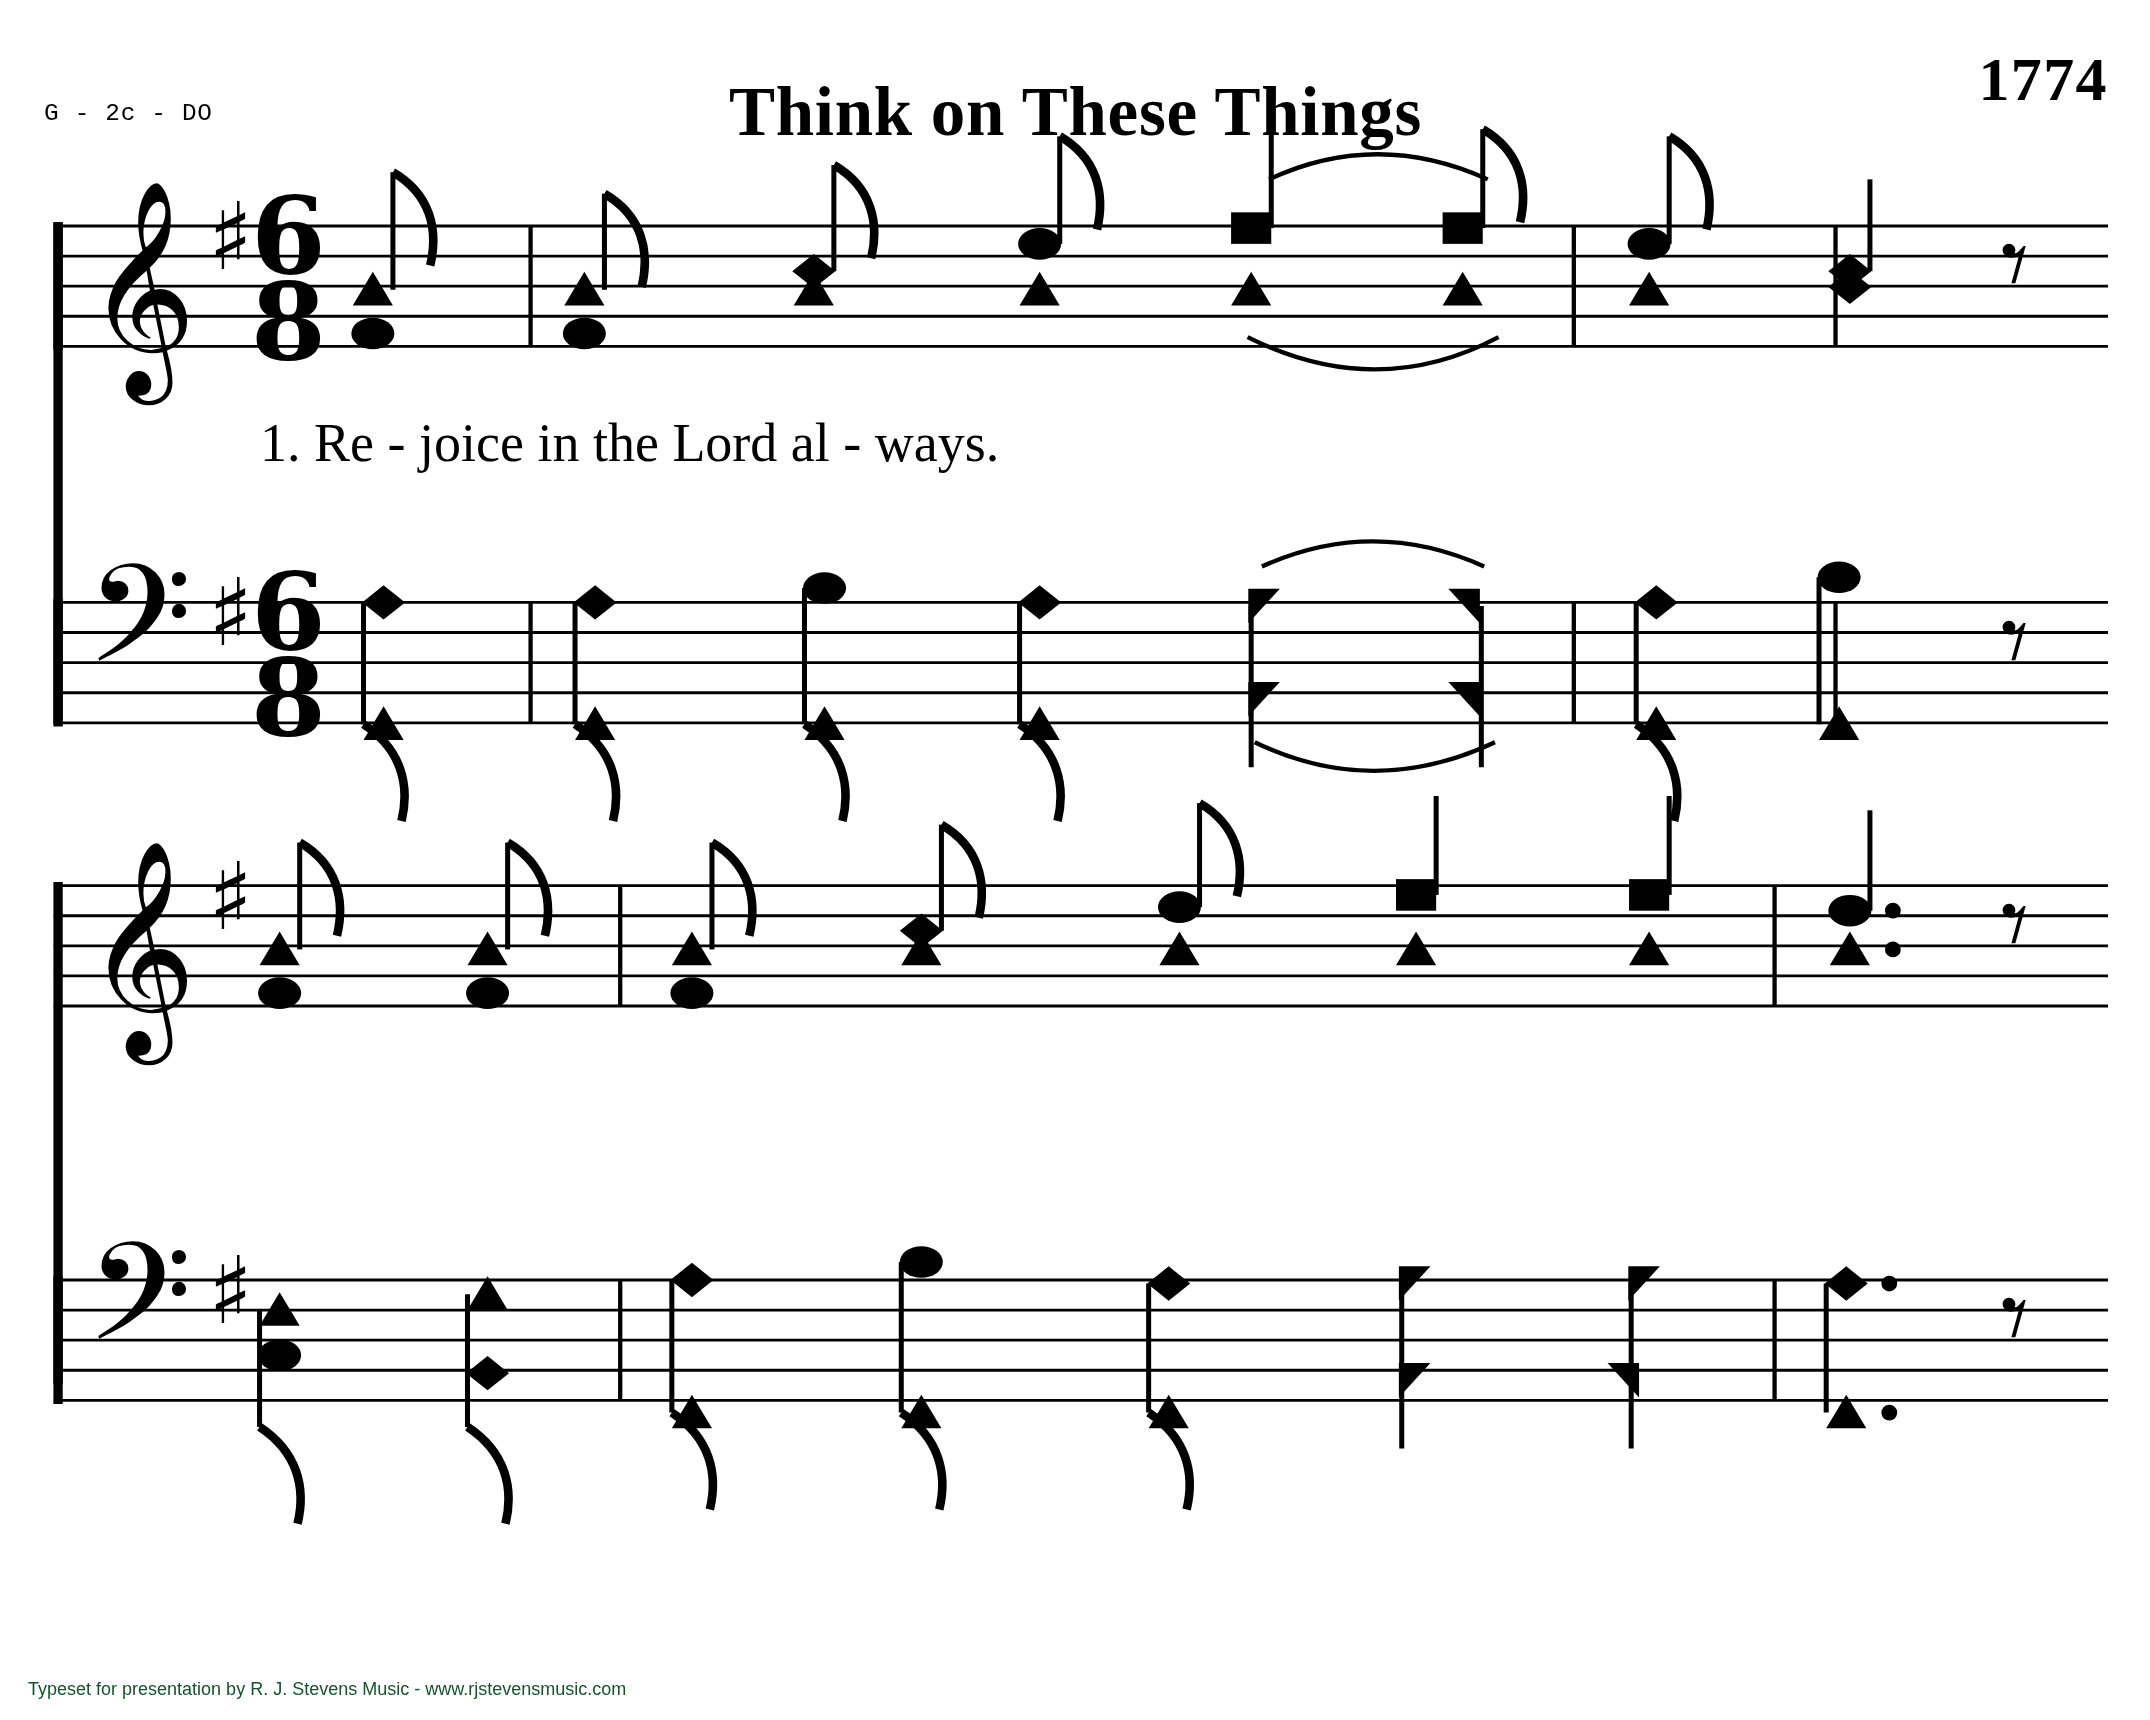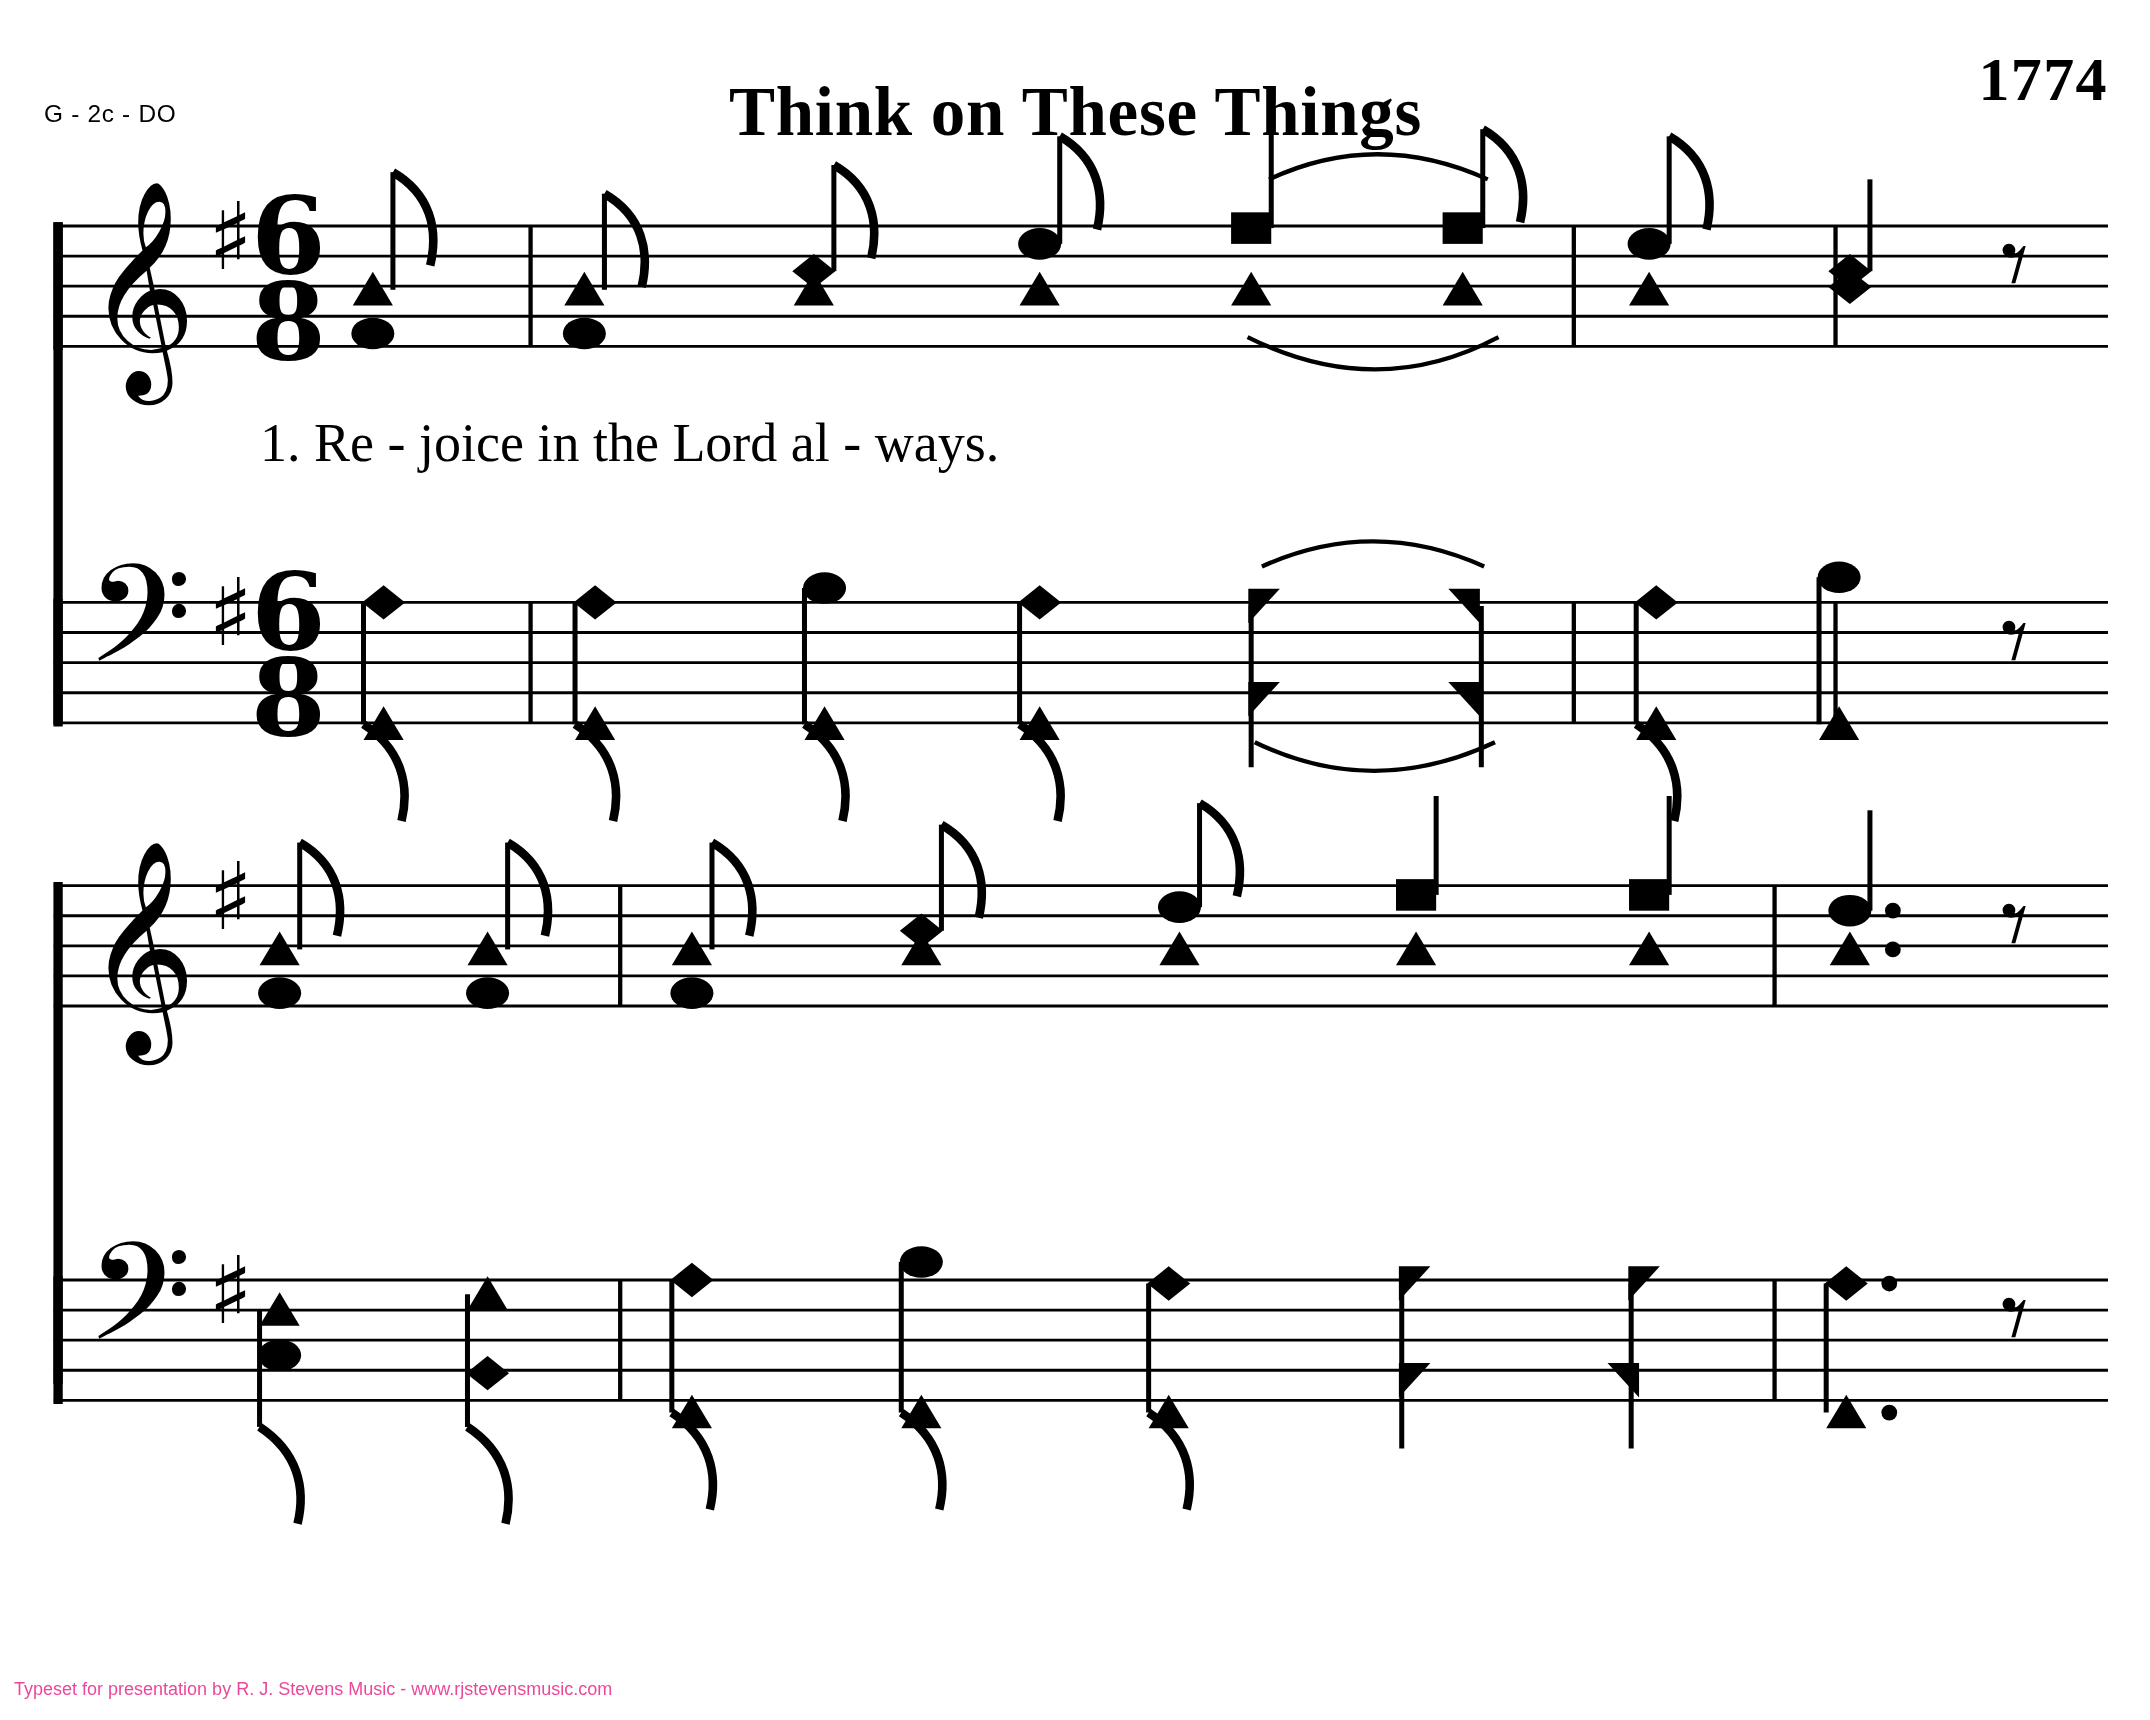--- a/index.html
+++ b/index.html
@@ -21,21 +21,21 @@
     left: 0; top: 0;
     width: 2151px;
     height: 1721px;
   }
 
   
   .corner-code {
     position: absolute;
     left: 44px;
     top: 100px;
-    font-family: Liberation Sans, sans-serif;
+    font-family: Liberation Mono, monospace;
     font-size: 24.4px;
     letter-spacing: 0.7px;
     color: #000;
   }
   .song-title {
     position: absolute;
     left: 0;
     top: 39px;
     width: 2151px;
     text-align: center;
@@ -49,25 +49,25 @@
     position: absolute;
     right: 43px;
     top: 44px;
     font-family: "Liberation Serif", serif;
     font-weight: bold;
     font-size: 62px;
     letter-spacing: 1.4px;
   }
   .footer-credit {
     position: absolute;
-    left: 14px;
+    left: 28px;
     bottom: 21.5px;
     font-family: "Liberation Sans", sans-serif;
     font-size: 18px;
-    color: #ec4899;
+    color: #14532d;
   }
 
   
   .lyric-line {
     position: absolute;
     font-family: Liberation Serif, serif;
     font-size: 54px;
     white-space: nowrap;
     margin-left: 16px;
   }

